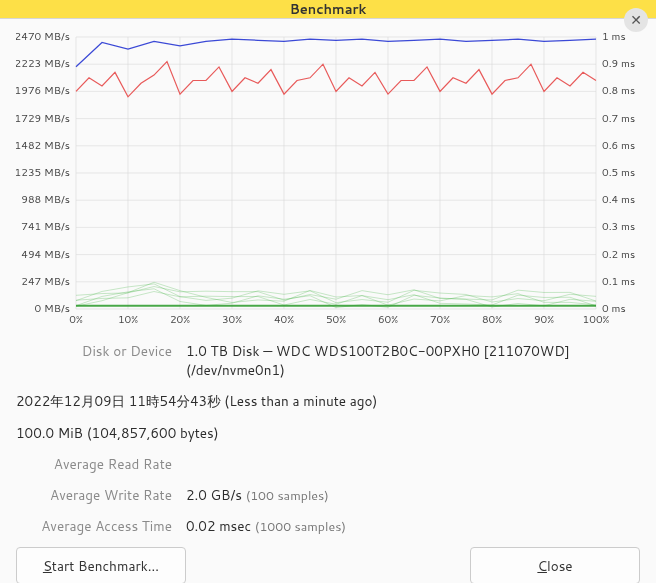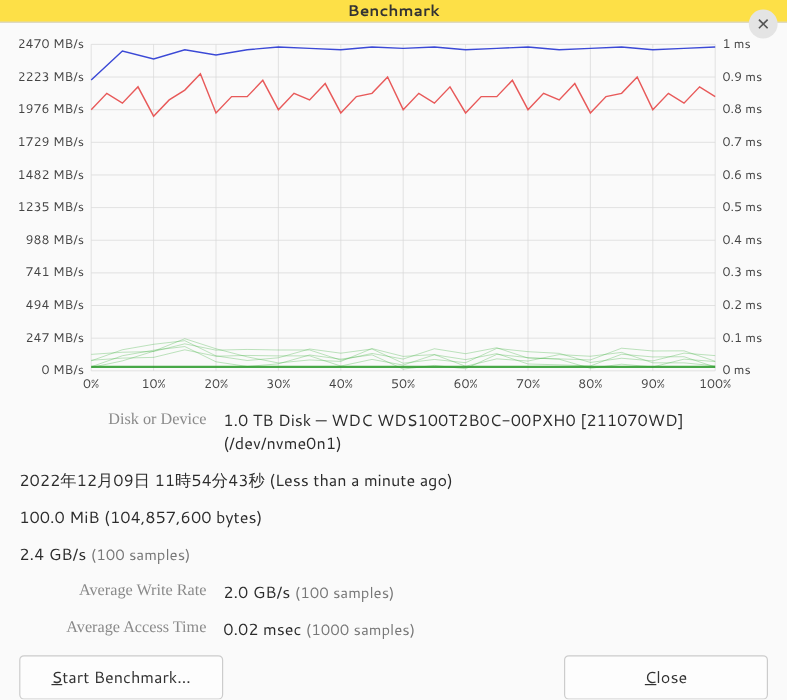--- a/index.html
+++ b/index.html
@@ -41,21 +41,21 @@
   .content { flex: 1; padding: 10px 16px 12px 16px; display: flex; flex-direction: column; }
   .chart-wrap { position: relative; height: 300px; width: 100%; }
   svg.chart { width: 100%; height: 100%; }
   .axis-label { font-size: 10.5px; fill: #444; }
   .grid-line { stroke: #d8d8d8; stroke-width: 0.6; }
   .read-line { stroke: #3b49d6; stroke-width: 1.2; fill: none; }
   .access-line { stroke: #e85a5a; stroke-width: 1.2; fill: none; }
   .write-scatter { stroke: #3ab03a; stroke-width: 0.5; fill: none; opacity: 0.55; }
   .info-rows { margin-top: 6px; }
   .info-row { display: flex; padding: 6px 0; font-size: 13.5px; }
-  .info-label { width: 170px; text-align: right; padding-right: 14px; color: #8a8a8a; font-family: Liberation Serif, serif; }
+  .info-label { width: 170px; text-align: right; padding-right: 14px; color: #8a8a8a; }
   .info-value { flex: 1; color: #2c2c2c; }
   .small { color: #777; font-size: 12.5px; }
   .footer {
     display: flex;
     justify-content: space-between;
     padding: 6px 0 12px 0;
     margin-top: auto;
   }
   .button {
     min-width: 170px;
@@ -155,24 +155,21 @@
         <div class="info-label">Disk or Device</div>
         <div class="info-value">1.0 TB Disk — WDC WDS100T2B0C-00PXH0 [211070WD] (/dev/nvme0n1)</div>
       </div>
       <div class="info-row">
         <div class="info-value">2022年12月09日 11時54分43秒 (Less than a minute ago)</div>
       </div>
       <div class="info-row">
         <div class="info-value">100.0 MiB (104,857,600 bytes)</div>
       </div>
       <div class="info-row">
-        <div class="info-value">
-          <span>2.4 GB/s</span>
-          <span class="small">(100 samples)</span>
-        </div>
+        <div class="info-label">Average Read Rate</div>
       </div>
       <div class="info-row">
         <div class="info-label">Average Write Rate</div>
         <div class="info-value">
           <span>2.0 GB/s</span>
           <span class="small">(100 samples)</span>
         </div>
       </div>
       <div class="info-row">
         <div class="info-label">Average Access Time</div>

